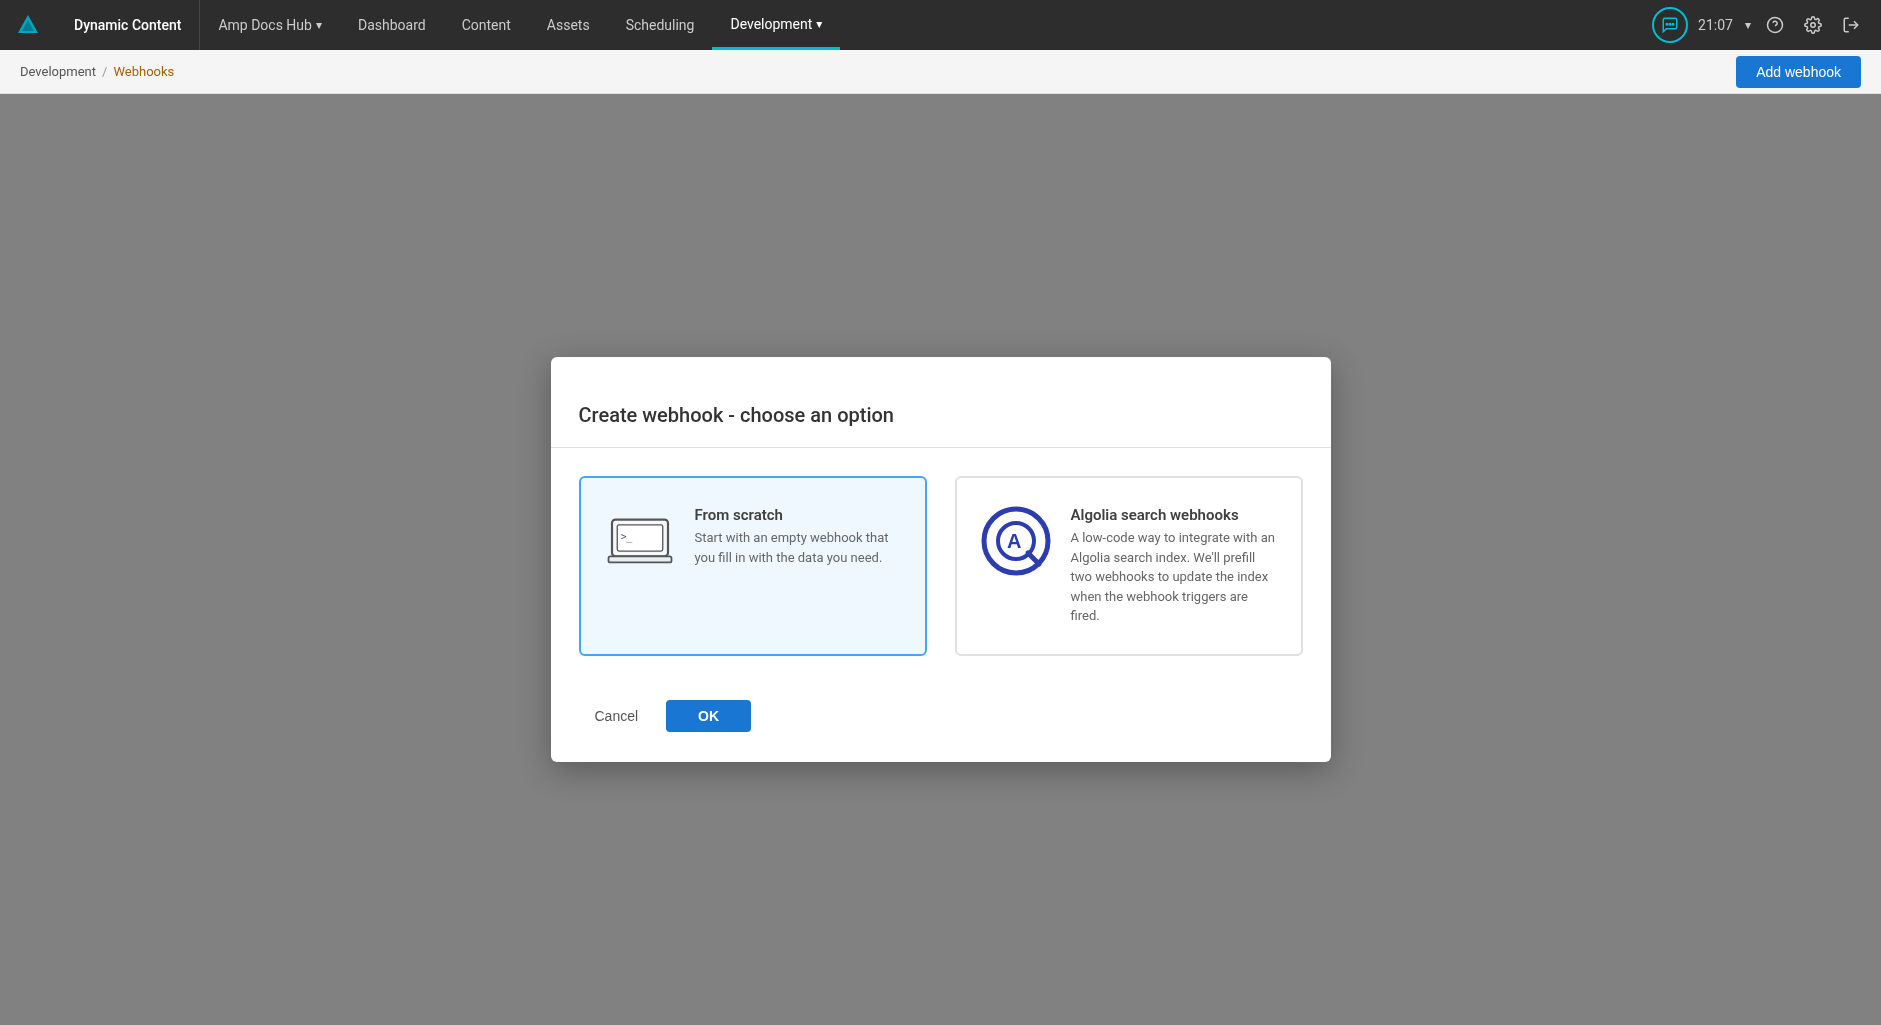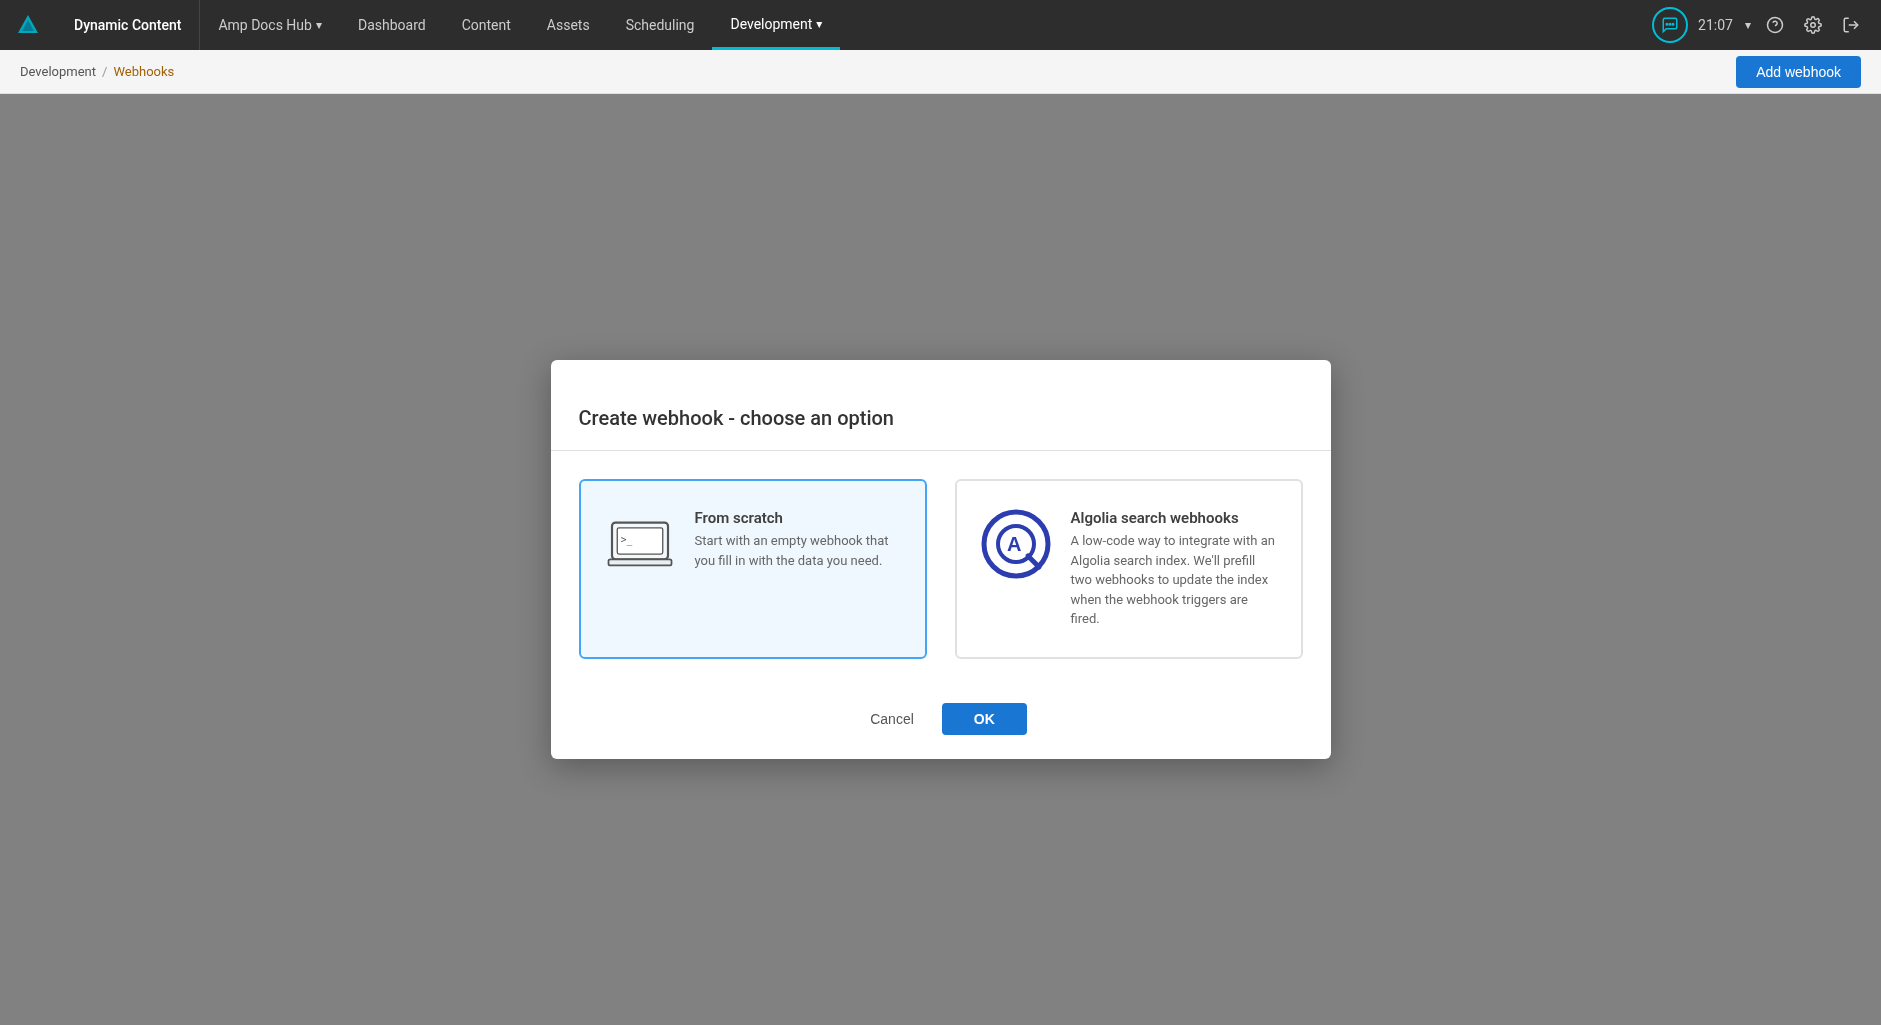--- a/index.html
+++ b/index.html
@@ -215,23 +215,23 @@
       line-height: 1.5;
     }
 
     
     .terminal-svg { width: 70px; height: 60px; }
     
     .algolia-icon { width: 70px; height: 70px; }
 
     
     .modal-footer {
-      padding: 16px 28px 24px;
-      display: flex;
-      justify-content: center;
+      padding: 16px 28px 30px;
+      display: flex;
+      justify-content: flex-start;
       gap: 12px;
     }
     .btn-cancel {
       background: transparent;
       border: none;
       color: #555;
       font-size: 14px;
       padding: 8px 16px;
       cursor: pointer;
       border-radius: 4px;

